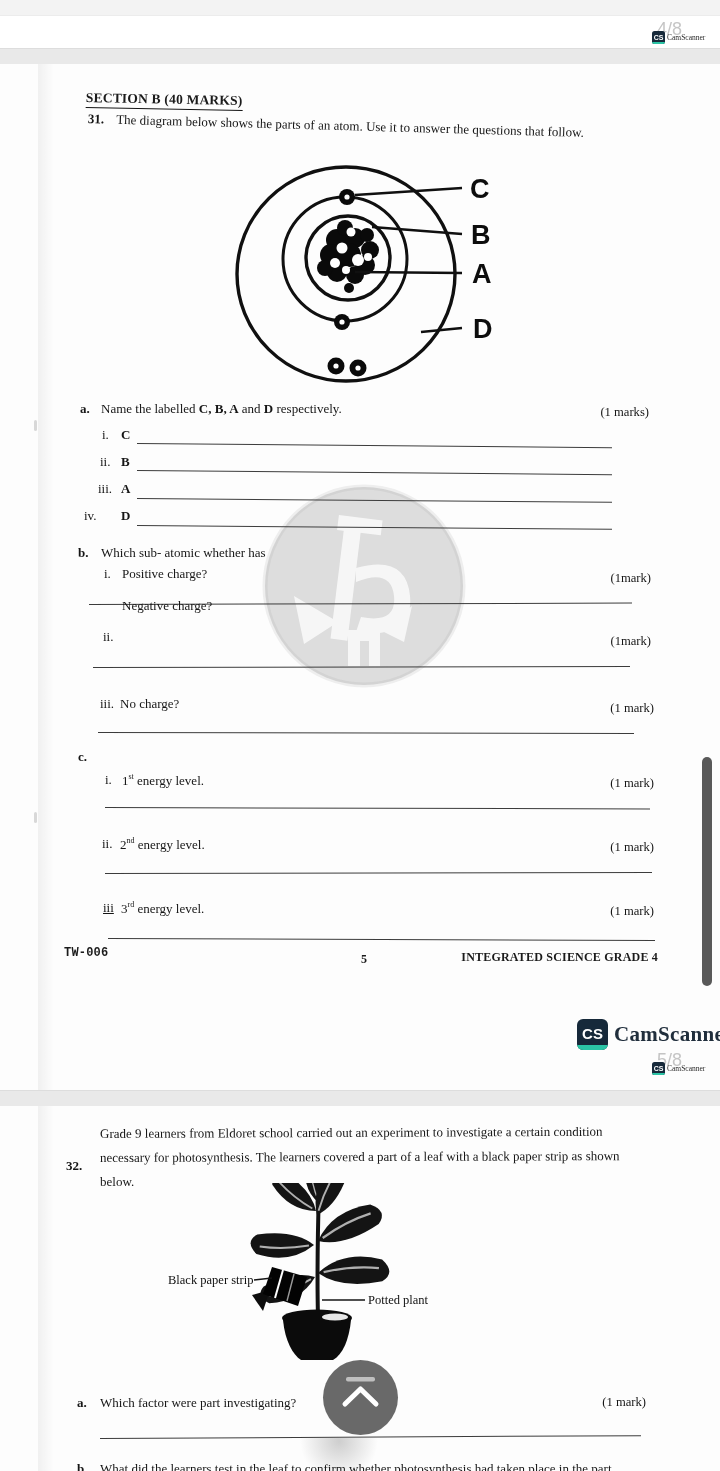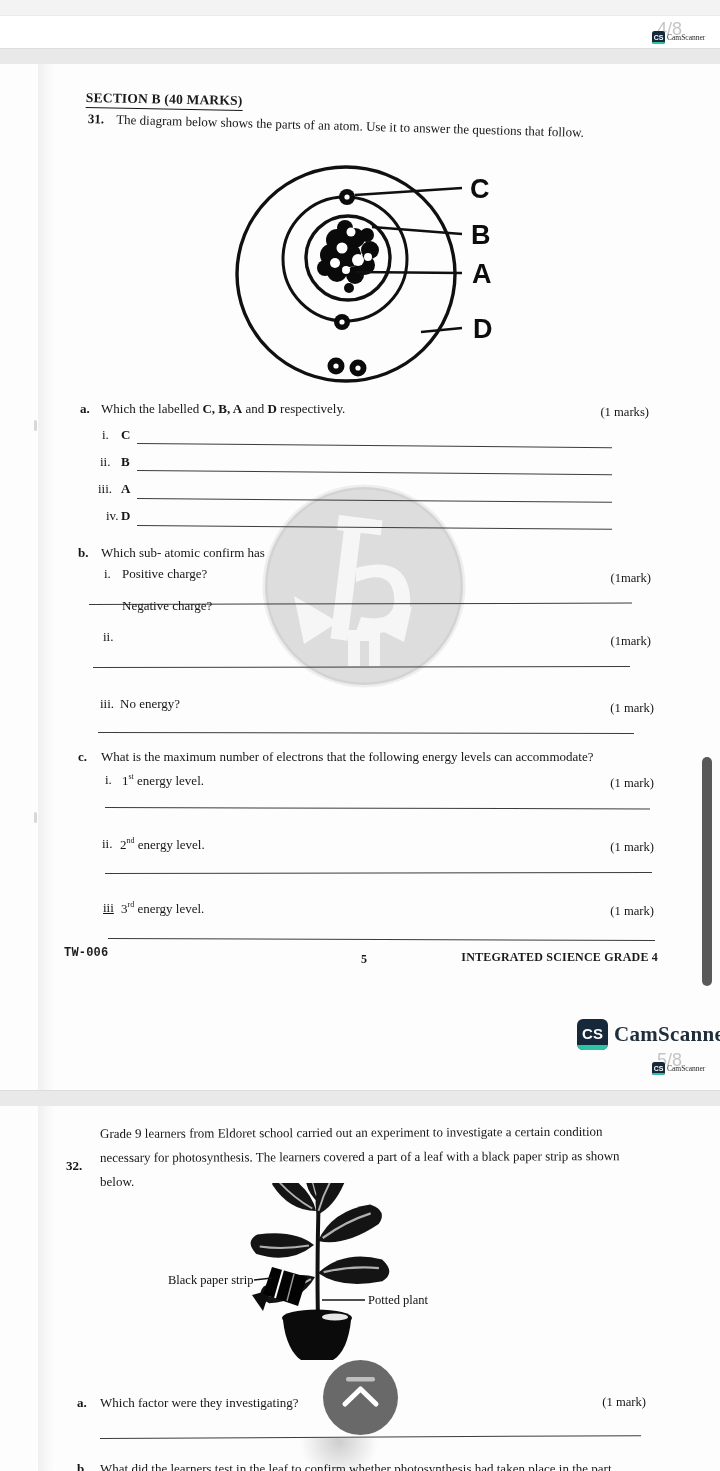--- a/index.html
+++ b/index.html
@@ -127,60 +127,59 @@
       <line x1="196" y1="172" x2="237" y2="168"></line>
     </g>
     <text class="atom-label" x="245" y="38">C</text>
     <text class="atom-label" x="246" y="84">B</text>
     <text class="atom-label" x="247" y="123">A</text>
     <text class="atom-label" x="248" y="178">D</text>
   </svg>
 
   <span class="abs t b" style="left:80px;top:401px;">a.</span>
   <span class="abs t" style="left:101px;top:401px;">
-    <span>Which the labelled </span><span class="b">C, B, A</span><span> and </span><span class="b">D</span><span> respectively.</span>
+    <span>Name the labelled </span><span class="b">C, B, A</span><span> and </span><span class="b">D</span><span> respectively.</span>
   </span>
   <span class="abs t marks" style="right:77px;top:405px;">(1 marks)</span>
 
   <span class="abs t" style="left:102px;top:427px;">i.</span>
   <span class="abs t b" style="left:121px;top:427px;">C</span>
   <div class="abs blank" style="left:137px;top:443px;width:475px;transform:rotate(.5deg);transform-origin:left;"></div>
 
   <span class="abs t" style="left:100px;top:454px;">ii.</span>
   <span class="abs t b" style="left:121px;top:454px;">B</span>
   <div class="abs blank" style="left:137px;top:470px;width:475px;transform:rotate(.5deg);transform-origin:left;"></div>
 
   <span class="abs t" style="left:98px;top:481px;">iii.</span>
   <span class="abs t b" style="left:121px;top:481px;">A</span>
   <div class="abs blank" style="left:137px;top:498px;width:475px;transform:rotate(.45deg);transform-origin:left;"></div>
 
-  <span class="abs t" style="left:106px;top:508px;">iv.</span>
+  <span class="abs t" style="left:84px;top:508px;">iv.</span>
   <span class="abs t b" style="left:121px;top:508px;">D</span>
   <div class="abs blank" style="left:137px;top:525px;width:475px;transform:rotate(.45deg);transform-origin:left;"></div>
 
   <span class="abs t b" style="left:78px;top:545px;">b.</span>
-  <span class="abs t" style="left:101px;top:545px;">Which sub- atomic confirm has</span>
+  <span class="abs t" style="left:101px;top:545px;">Which sub- atomic whether has</span>
 
   <span class="abs t" style="left:104px;top:566px;">i.</span>
   <span class="abs t" style="left:122px;top:566px;">Positive charge?</span>
   <span class="abs t marks" style="right:75px;top:571px;">(1mark)</span>
   <div class="abs blank" style="left:89px;top:604px;width:543px;transform:rotate(-.15deg);transform-origin:left;"></div>
 
   <span class="abs t" style="left:103px;top:629px;">ii.</span>
   <span class="abs t" style="left:122px;top:598px;">Negative charge?</span>
   <span class="abs t marks" style="right:75px;top:634px;">(1mark)</span>
   <div class="abs blank" style="left:93px;top:667px;width:537px;transform:rotate(-.1deg);transform-origin:left;"></div>
 
   <span class="abs t" style="left:100px;top:696px;">iii.</span>
-  <span class="abs t" style="left:120px;top:696px;">No energy?</span>
+  <span class="abs t" style="left:120px;top:696px;">No charge?</span>
   <span class="abs t marks" style="right:72px;top:701px;">(1 mark)</span>
   <div class="abs blank" style="left:98px;top:732px;width:536px;transform:rotate(.1deg);transform-origin:left;"></div>
 
   <span class="abs t b" style="left:78px;top:749px;">c.</span>
-  <span class="abs t" style="left:101px;top:749px;">What is the maximum number of electrons that the following energy levels can accommodate?</span>
 
   <span class="abs t" style="left:105px;top:772px;">i.</span>
   <span class="abs t" style="left:122px;top:772px;">
     <span>1</span><sup>st</sup><span> energy level.</span>
   </span>
   <span class="abs t marks" style="right:72px;top:776px;">(1 mark)</span>
   <div class="abs blank" style="left:105px;top:807px;width:545px;transform:rotate(.15deg);transform-origin:left;"></div>
 
   <span class="abs t" style="left:102px;top:836px;">ii.</span>
   <span class="abs t" style="left:120px;top:836px;">
@@ -254,21 +253,21 @@
     </g>
     <g stroke="#141414" stroke-width="1.6">
       <line x1="104" y1="97" x2="122" y2="95"></line>
       <line x1="172" y1="117" x2="215" y2="117"></line>
     </g>
     <text class="plant-label" x="18" y="101">Black paper strip</text>
     <text class="plant-label" x="218" y="121">Potted plant</text>
   </svg>
 
   <span class="abs t b" style="left:77px;top:1395px;">a.</span>
-  <span class="abs t" style="left:100px;top:1395px;">Which factor were they investigating?</span>
+  <span class="abs t" style="left:100px;top:1395px;">Which factor were part investigating?</span>
   <span class="abs t marks" style="right:80px;top:1395px;">(1 mark)</span>
   <div class="abs blank" style="left:100px;top:1438px;width:541px;transform:rotate(-.3deg);transform-origin:left;"></div>
 
   <div class="abs blob" style="left:294px;top:1438px;width:90px;height:33px;"></div>
 
   <span class="abs t b" style="left:77px;top:1461px;">b.</span>
   <span class="abs t" style="left:100px;top:1461px;">What did the learners test in the leaf to confirm whether photosynthesis had taken place in the part</span>
 
   <div class="abs scrollbar" style="left:702px;top:757px;"></div>
   <div class="abs fab" style="left:323px;top:1360px;">

